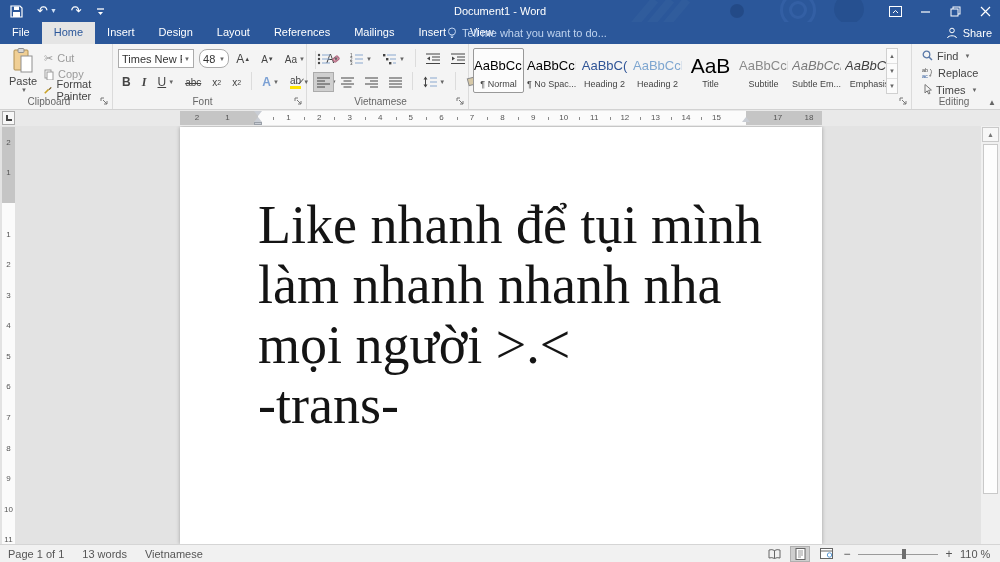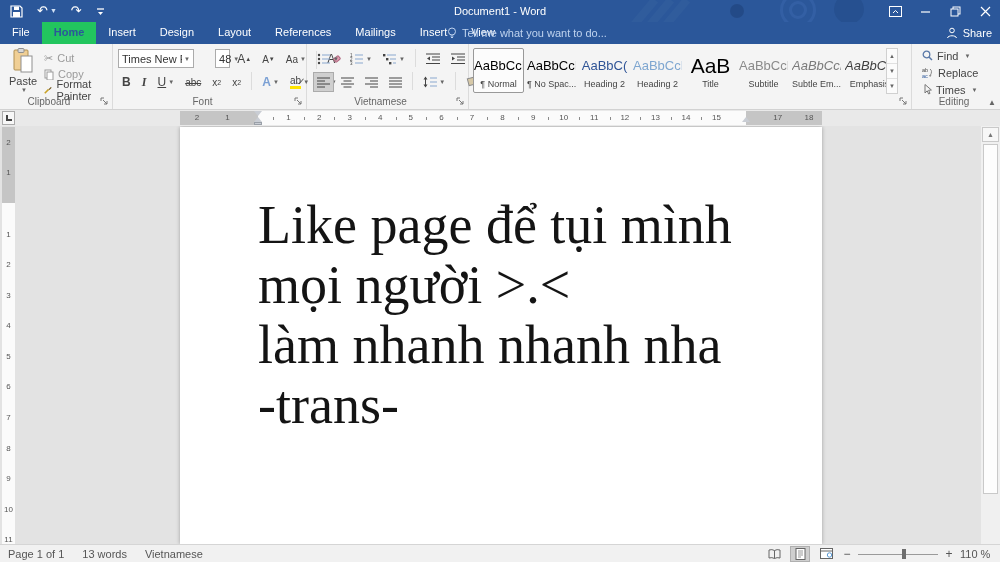--- a/index.html
+++ b/index.html
@@ -15,21 +15,21 @@
   .art-ring { position:absolute; border:3px solid #3a67ad; border-radius:50%; }
   .art-dot { position:absolute; background:#1e4078; border-radius:50%; }
   .art-stripe { position:absolute; background:#35619f; transform:rotate(40deg); }
   #window-controls { position:absolute; right:0; top:0; height:22px; display:flex; }
   .win-btn { width:30px; height:22px; display:flex; align-items:center; justify-content:center; color:#fff; font-size:12px; }
   .win-btn svg { display:block; }
 
   
   #tabrow { position:absolute; left:0; top:22px; width:1000px; height:22px; background:#2b579a; display:flex; align-items:flex-end; z-index:29; }
   .tab { font-size:11px; color:#fff; padding:4px 12px 5px 12px; height:22px; }
-  .tab.active { background:#22c55e; color:#2b579a;font-weight:bold; }
+  .tab.active { background:#e5e5e5; color:#2b579a; }
   #tellme { display:flex; align-items:center; gap:5px; font-size:11px; color:#bfd3ef; padding:0 10px; height:22px; }
   #share { position:absolute; right:8px; top:22px; height:22px; display:flex; align-items:center; gap:5px; color:#fff; font-size:11px; z-index:31; }
 
   
   #ribbon { position:absolute; left:0; top:44px; width:1000px; height:66px; background:#f4f4f4; border-bottom:1px solid #d2d2d2; z-index:28; font-size:11px; color:#444; }
   .group { position:absolute; top:0; height:65px; border-right:1px solid #dbdbdb; }
   .group-label { position:absolute; bottom:2px; left:0; right:14px; text-align:center; font-size:10px; color:#666; }
   .launcher { position:absolute; right:3px; bottom:3px; width:9px; height:9px; }
   .launcher svg { display:block; }
   .rbtn { display:inline-flex; align-items:center; justify-content:center; height:20px; padding:0 3px; border:1px solid transparent; vertical-align:top; }
@@ -245,21 +245,21 @@
         </svg>
       </span>
   </div>
 
   <div class="group" id="grp-font">
     <div class="row1">
       <span class="combo" style="width:76px;">
         <span style="overflow:hidden; white-space:nowrap;">Times New Ro</span>
           <span class="caret">▼</span>
       </span>
-      <span class="combo" style="width:15px; margin-left:18px;">
+      <span class="combo" style="width:30px; margin-left:2px;border-radius:8px;">
         <span>48</span>
           <span class="caret">▼</span>
       </span>
       <span class="rbtn">
           <span class="fmt-letter" style="font-weight:normal;">A</span>
           <span style="font-size:6px; vertical-align:super; color:#444;">▲</span>
         </span>
       <span class="rbtn">
           <span style="font-size:10px;">A</span>
           <span style="font-size:6px; vertical-align:super; color:#444;">▼</span>
@@ -572,23 +572,23 @@
       <span class="vnum" style="top: 228.85px;">5</span>
       <span class="vnum" style="top: 259.42px;">6</span>
       <span class="vnum" style="top: 289.99px;">7</span>
       <span class="vnum" style="top: 320.56px;">8</span>
       <span class="vnum" style="top: 351.13px;">9</span>
       <span class="vnum" style="top: 381.7px;">10</span>
       <span class="vnum" style="top: 412.27px;">11</span>
     </div>
   <div id="page">
     <div id="doc-text">
-        <div class="doc-line">Like page để tụi mình</div>
+        <div class="doc-line">Like nhanh để tụi mình</div>
+        <div class="doc-line">làm nhanh nhanh nha</div>
         <div class="doc-line">mọi người &gt;.&lt;</div>
-        <div class="doc-line">làm nhanh nhanh nha</div>
         <div class="doc-line">-trans-</div>
       </div>
   </div>
   <div id="vscroll">
     <div id="vscroll-up">▲</div>
     <div id="vscroll-thumb"></div>
   </div>
 </div>
 
 <div id="statusbar">

